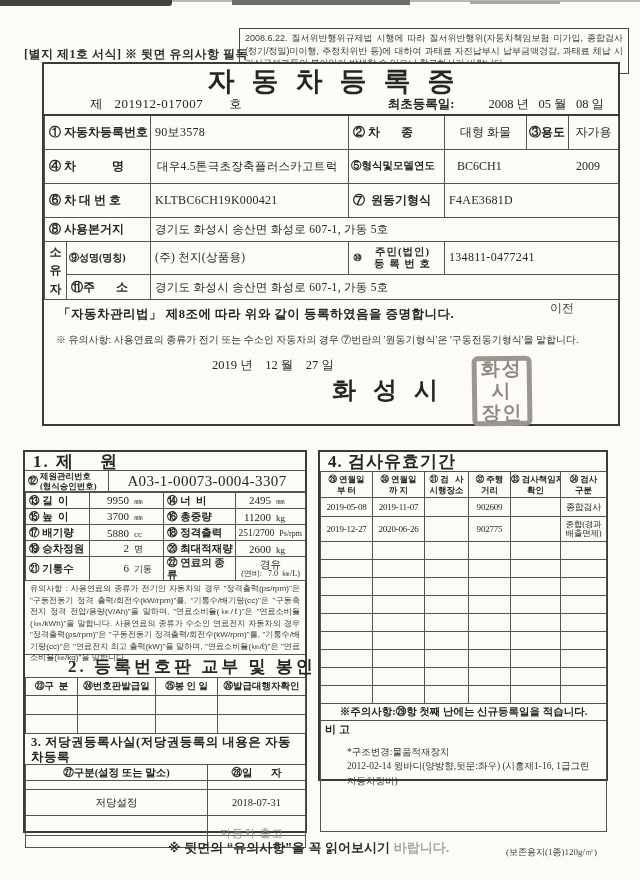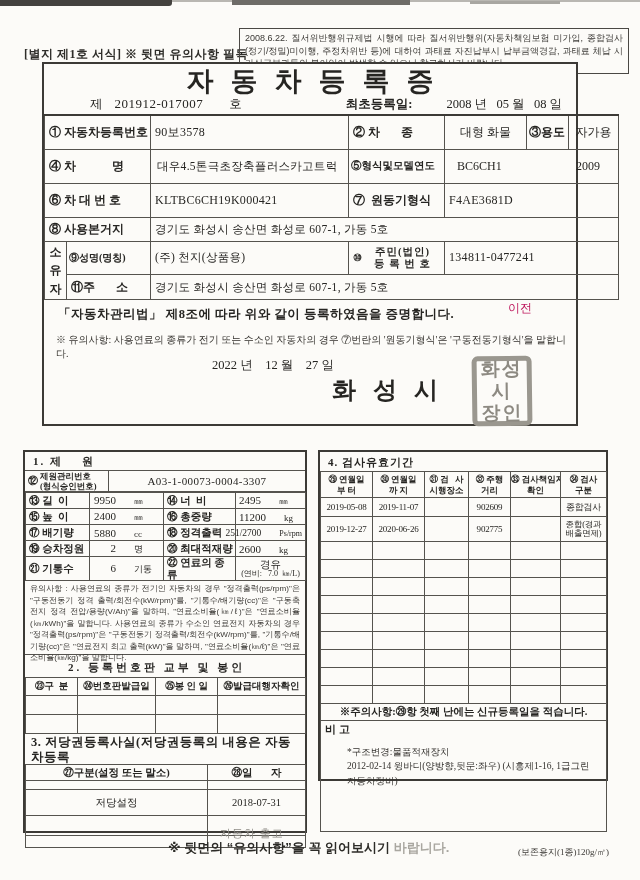--- a/index.html
+++ b/index.html
@@ -15,69 +15,69 @@
   .smudge-b { position:absolute; top:0; left:232px; width:178px; height:5px; background:#6e6c68; }
   .smudge-c { position:absolute; top:1px; left:470px; width:90px; height:3px; background:#a8a6a1; }
 
   .form-ref { position:absolute; top:46px; left:24px; font-size:12px; font-weight:bold; letter-spacing:.5px; color:#2e2d29; }
   .notice-box {
     position:absolute; top:28px; left:239px; width:390px; border:1.5px solid #4a4844;
     padding:3px 5px; font-size:9px; line-height:1.4; color:#3a3834;
     font-family:"Liberation Sans","DejaVu Sans",sans-serif; text-align:justify;
   }
 
-  .main-box { position:absolute; top:62px; left:42px; width:536px; height:364px; border:2px solid #3c3a36; background:#fcfbf8; }
+  .main-box { position:absolute; top:62px; left:42px; width:578px; height:364px; border:2px solid #3c3a36; background:#fcfbf8; }
   .doc-title { text-align:center; font-size:27px; font-weight:bold; letter-spacing:17px; padding-left:17px; line-height:30px; margin-top:2px; }
   .doc-line { display:flex; align-items:baseline; font-size:12.5px; padding:0 14px 2px 46px; height:18px; }
   .doc-line .num { margin:0 26px 0 12px; font-size:13px; letter-spacing:.5px; }
   .doc-line .spacer { flex:1; }
   .doc-line .fr-label { font-weight:bold; margin-right:34px; }
   .doc-line .fr-value { white-space:pre; font-size:12.5px; }
 
   table.reg { width:100%; border-collapse:collapse; table-layout:fixed; }
   table.reg td { border:1px solid #55534e; font-size:12px; padding:1px 4px; overflow:hidden; }
   table.reg tr.r-top td { border-top:2px solid #3c3a36; }
   td.lbl { font-weight:bold; font-size:11px; white-space:pre; padding-left:6px; }
   td.val { font-size:12.5px; padding-left:10px; letter-spacing:.3px; }
   td.val-c { text-align:center; font-size:12px; }
   .owner-strip { text-align:center; font-weight:bold; font-size:12px; line-height:1.55; padding:2px 0; }
   .two-line { display:flex; align-items:center; gap:3px; font-weight:bold; }
   .two-line .stack { display:flex; flex-direction:column; line-height:1.15; font-size:10.5px; letter-spacing:1px; text-align:center; flex:1; }
   .split-val { display:flex; justify-content:space-between; padding:0 14px 0 8px; }
 
   .reg-footer { position:relative; height:132px; }
   .certify { position:absolute; top:6px; left:14px; font-size:12.5px; font-weight:bold; letter-spacing:.5px; }
-  .transfer { position:absolute; top:0px; right:44px; font-size:12px; color:#be185d; }
+  .transfer { position:absolute; top:0px; right:44px; font-size:12px; color:#404040; }
   .fuel-note { position:absolute; top:33px; left:12px; font-size:10px; color:#33312d; }
   .issue-date { position:absolute; top:57px; left:168px; font-size:12.5px; white-space:pre; }
   .authority { position:absolute; top:74px; left:288px; font-size:24px; font-weight:bold; letter-spacing:17px; white-space:nowrap; }
   .seal {
     position:absolute; top:56px; left:428px; width:60px; height:70px;
     border:5px solid #9a978f; border-radius:6px; color:#8d8a82;
     display:flex; flex-direction:column; justify-content:center; text-align:center;
     font-family:"Liberation Sans","DejaVu Sans",sans-serif; font-weight:bold;
     font-size:19px; line-height:1.15; letter-spacing:2px; transform:rotate(-.8deg);
   }
 
   
   .box-left  { position:absolute; top:450px; left:23px;  width:284px; height:383px; border:2px solid #3c3a36; display:flex; flex-direction:column; }
   .box-right { position:absolute; top:450px; left:318px; width:290px; height:331px; border:2px solid #3c3a36; display:flex; flex-direction:column; }
 
-  .sec-title { font-size:11px; font-weight:bold; letter-spacing:2px; padding:1px 8px 0; white-space:pre; }
+  .sec-title { font-size:17px; font-weight:bold; letter-spacing:2px; padding:1px 8px 0; white-space:pre; }
   .sec1-title { height:18px; line-height:17px; }
   .mgmt-row { display:flex; height:26px; border-top:1px solid #55534e; border-bottom:1px solid #55534e; }
   .mgmt-lbl { width:84px; border-right:1px solid #55534e; display:flex; align-items:center; gap:2px; padding-left:3px; font-weight:bold; }
   .mgmt-lbl .stack { display:flex; flex-direction:column; font-size:8.5px; line-height:1.2; }
-  .mgmt-val { flex:1; display:flex; align-items:center; justify-content:center; font-size:11px; letter-spacing:.4px;font-family:Liberation Serif, serif; }
+  .mgmt-val { flex:1; display:flex; align-items:center; justify-content:center; font-size:15px; letter-spacing:.4px;font-family:Liberation Serif, serif; }
 
   table.spec { width:100%; border-collapse:collapse; table-layout:fixed; }
   table.spec td { border:1px solid #55534e; font-size:10.5px; padding:0 3px; height:16px; }
   table.spec td.s-lbl { font-weight:bold; white-space:pre; font-size:10.5px; }
   table.spec td.s-val { }
-  .vu { display:flex; justify-content:flex-end; align-items:baseline; gap:18px; }
+  .vu { display:flex; justify-content:flex-end; align-items:baseline; gap:5px; }
   .vu .v { font-size:11px; }
   .vu .u { font-size:9px; width:26px; text-align:left; }
   .vu-tight .u { width:40px; }
   .fuel-cell { text-align:center; line-height:1.1; padding:1px 0; }
   .fuel-cell .f1 { font-size:10.5px; }
   .fuel-cell .f2 { font-size:8px; white-space:pre; }
 
   .spec-notice {
     border-bottom:1px solid #55534e; padding:2px 5px; height:74px;
     font-size:8.1px; line-height:1.42; color:#3a3834; text-align:justify;
@@ -101,21 +101,21 @@
   table.insp td.i-d2 { font-size:8.5px; line-height:1.1; }
   table.insp tr.empty td { height:18px; }
   .caution-cell { font-size:10.5px !important; font-weight:bold; text-align:right; padding:1px 3px; height:15px; white-space:pre; }
   .remarks-cell { height:111px; vertical-align:top; text-align:left !important; padding:1px 4px; }
   .remarks-cell .r-lbl { font-size:11px; font-weight:bold; letter-spacing:3px;font-family:Liberation Mono, monospace; }
   .remarks-cell .r-body { margin:8px 4px 0 22px; font-size:9.5px; line-height:1.5; color:#34322e; }
 
   .foot-ghost { position:absolute; top:826px; left:220px; font-size:11px; color:#8e8c86; letter-spacing:1px; }
   .foot-note { position:absolute; top:839px; left:168px; font-size:13px; font-weight:bold; font-family:"Liberation Sans","DejaVu Sans",sans-serif; color:#2c2b27; }
   .foot-note .tail { color:#a9a7a0; }
-  .foot-paper { position:absolute; top:846px; left:506px; font-size:9px; color:#3c3a36;margin-left:12px; }
+  .foot-paper { position:absolute; top:846px; left:506px; font-size:9px; color:#3c3a36; }
 </style>
 </head>
 <body>
 
 <div class="page">
   <div class="scan-edge"></div>
   <div class="smudge-a"></div>
   <div class="smudge-b"></div>
   <div class="smudge-c"></div>
 
@@ -195,21 +195,21 @@
         <td class="lbl">⑪주       소</td>
         <td colspan="5" class="val" style="font-size:11.5px">경기도 화성시 송산면 화성로 607-1, 가동 5호</td>
       </tr>
     </tbody>
       </table>
 
     <div class="reg-footer">
       <div class="certify">「자동차관리법」 제8조에 따라 위와 같이 등록하였음을 증명합니다.</div>
       <div class="transfer">이전</div>
       <div class="fuel-note">※ 유의사항: 사용연료의 종류가 전기 또는 수소인 자동차의 경우 ⑦번란의 '원동기형식'은 '구동전동기형식'을 말합니다.</div>
-      <div class="issue-date">2022 년    12 월    27 일</div>
+      <div class="issue-date">2019 년    12 월    27 일</div>
       <div class="authority">화성시</div>
       <div class="seal">
         <span>화성시</span>
         <span>장인</span>
       </div>
     </div>
   </div>
 
   <div class="box-left">
     <div class="sec-title sec1-title">1. 제    원</div>
@@ -246,21 +246,21 @@
               <div class="vu">
                 <span class="v">2495</span>
                 <span class="u">㎜</span>
               </div>
             </td>
       </tr>
       <tr>
         <td class="s-lbl">⑮ 높  이</td>
         <td class="s-val">
               <div class="vu">
-                <span class="v">2400</span>
+                <span class="v">3700</span>
                 <span class="u">㎜</span>
               </div>
             </td>
         <td class="s-lbl">⑯ 총중량</td>
         <td class="s-val">
               <div class="vu">
                 <span class="v">11200</span>
                 <span class="u">kg</span>
               </div>
             </td>

